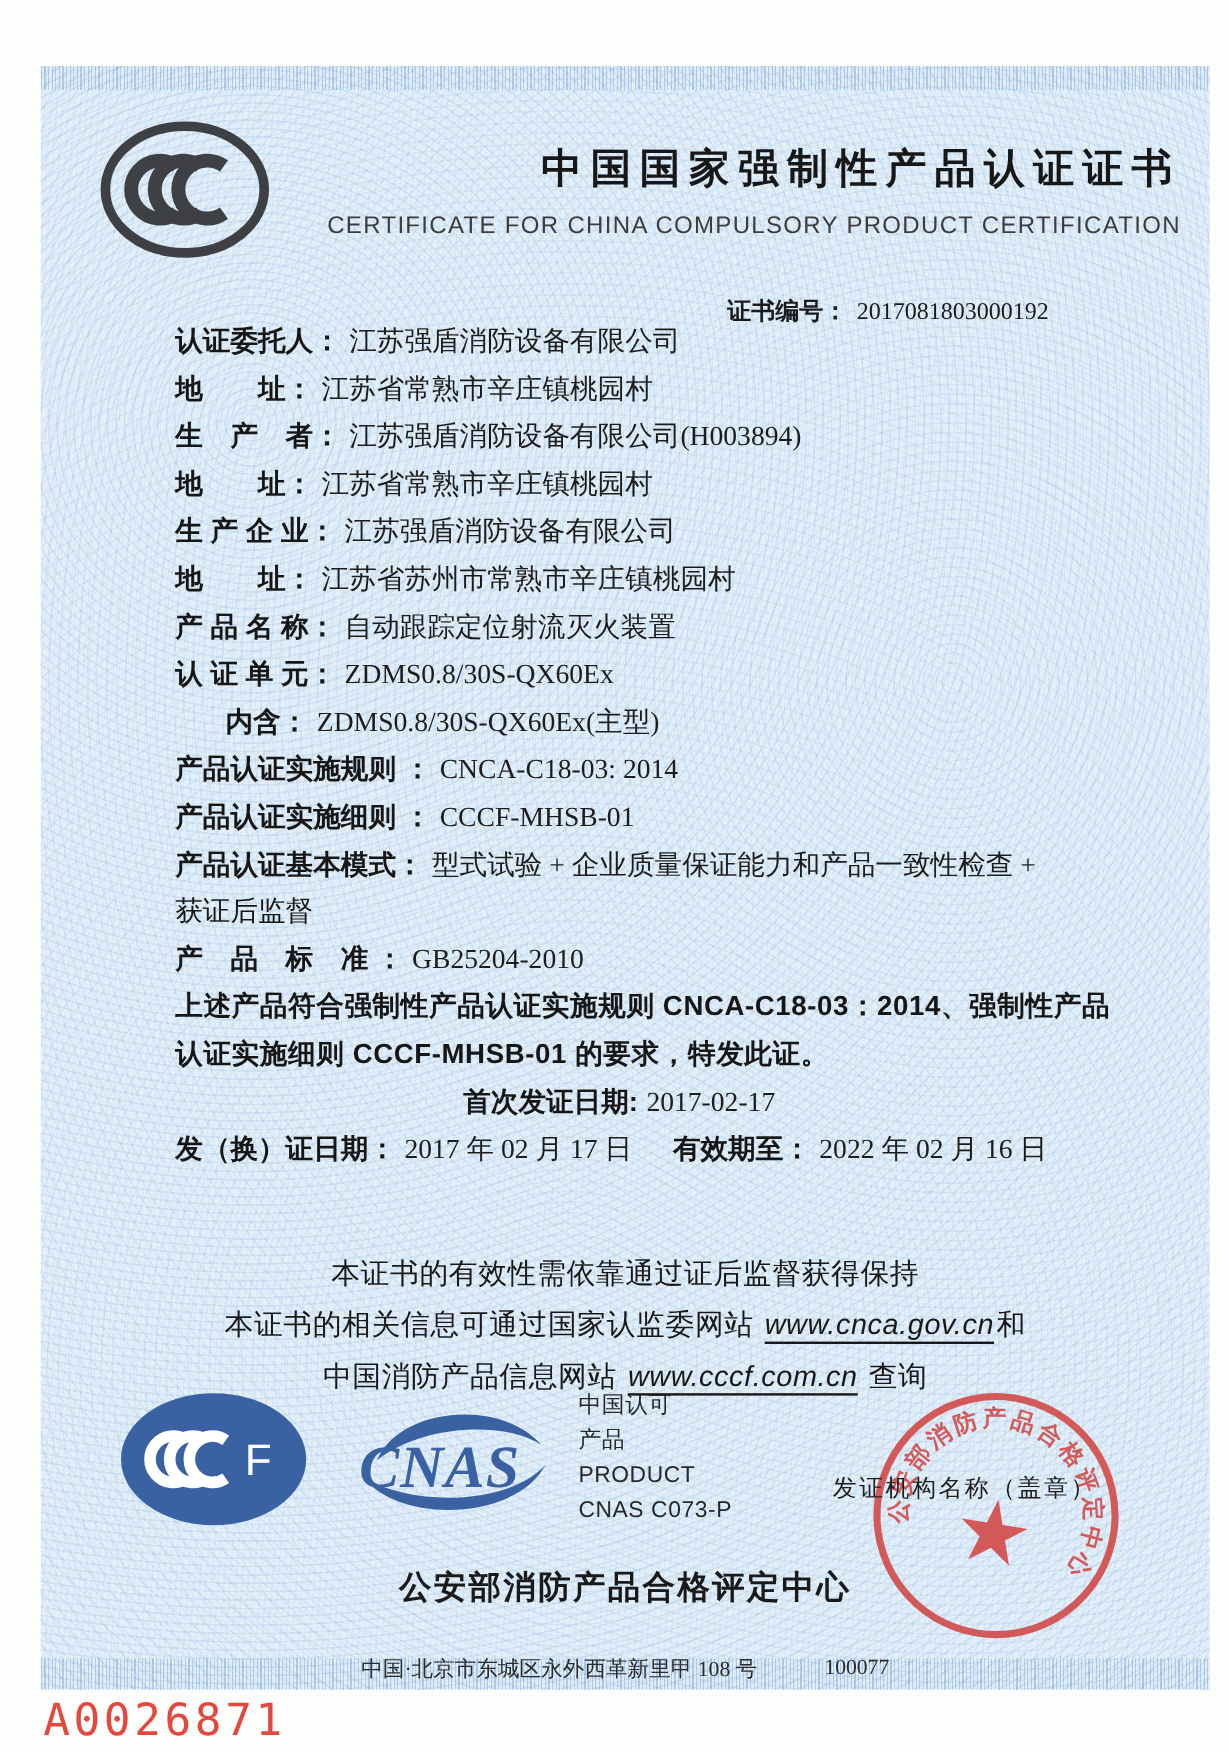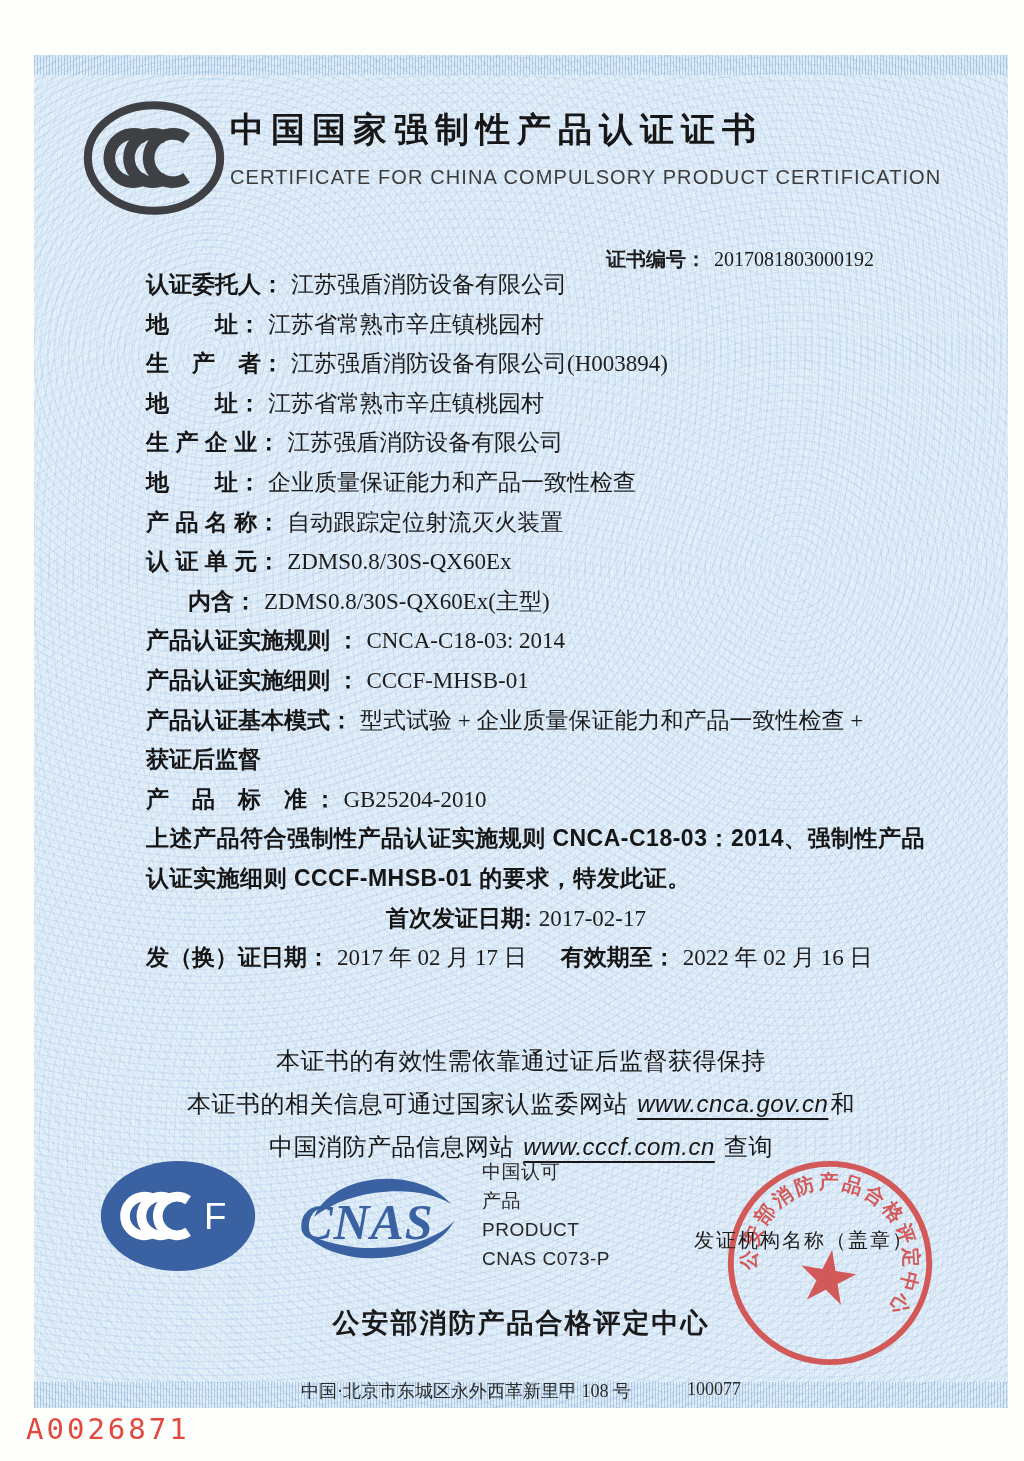--- a/index.html
+++ b/index.html
@@ -17,33 +17,33 @@
       repeating-radial-gradient(circle at 45% 80%, rgba(150,150,210,0.10) 0 1.4px, rgba(255,255,255,0) 1.4px 9px),
       repeating-linear-gradient(94deg, rgba(120,175,225,0.10) 0 1px, rgba(255,255,255,0) 1px 5px);
   }
   .edge-band { position:absolute; left:0; right:0; height:20px;
     background:repeating-linear-gradient(90deg, rgba(70,130,190,0.30) 0 1px, rgba(255,255,255,0) 1px 3px); }
   .edge-top { top:0; }
   .edge-bottom { bottom:0; height:26px; }
 
   
   .ccc-logo { position:absolute; left:44px; top:42px; }
-  .title-block { position:absolute; left:196px; right:24px; top:52px; text-align:left; color:#171717; }
+  .title-block { position:absolute; left:196px; right:24px; top:63px; text-align:right; color:#171717; }
   .title-cn { font-family:"Liberation Serif","DejaVu Serif",serif; font-size:34px; font-weight:700; letter-spacing:7px; white-space:nowrap; }
   .title-en { margin-top:13px; font-size:20px; letter-spacing:1.1px; color:#3c3c3c; white-space:nowrap; }
   .certno { position:absolute; left:572px; top:165px; font-size:20px; color:#1b1b1b; white-space:nowrap;margin-top:26px; }
   .certno .num { font-family:"Liberation Serif","DejaVu Serif",serif; margin-left:8px; }
 
   
   .body-block { position:absolute; left:112px; top:214px; width:800px; }
   .row { height:39.6px; font-size:23px; white-space:nowrap; color:#161616; }
   .lbl { font-weight:700; white-space:pre; }
   .val { font-family:"Liberation Serif","DejaVu Serif",serif; margin-left:7px; color:#1c1c1c; }
   .row.indent { padding-left:42px; }
-  .row.wrapline { font-weight:700; }
+  .row.wrapline { font-weight:400; }
   .row.statement { font-weight:700; letter-spacing:0.5px; }
   .row.first-issue { text-align:center; padding-right:60px; }
   .row.issue { display:flex; gap:34px; }
   .grp { white-space:nowrap; }
 
   
   .notice { position:absolute; left:0; right:0; top:990px; text-align:center; color:#181818; }
   .notice .nline { height:43px; font-size:24px; letter-spacing:0.5px; white-space:nowrap; }
   .url { text-decoration:underline; text-underline-offset:6px; text-decoration-thickness:2px; padding:0 2px;font-style:italic; }
 
@@ -52,21 +52,21 @@
   .cnas-logo { position:absolute; left:258px; top:1106px; }
   .accred { position:absolute; left:448px; top:1102px; font-size:19px; line-height:29px; color:#272727; letter-spacing:0.5px; }
   .stamp-caption { position:absolute; left:660px; top:1172px; font-size:20px; letter-spacing:2px; color:#1d1d1d; z-index:3; white-space:nowrap; }
   .stamp { position:absolute; left:688px; top:1100px; z-index:2; opacity:0.85; transform:rotate(9deg); }
 
   
   .footer-org { position:absolute; left:0; right:0; top:1250px; text-align:center; font-size:27px; font-weight:700; letter-spacing:2px; color:#1a1a1a; }
   .footer-addr { position:absolute; left:0; right:0; top:1324px; display:flex; justify-content:center; gap:56px; font-family:"Liberation Serif","DejaVu Serif",serif; font-size:18px; color:#2a2a2a; }
   .footer-url { position:absolute; left:0; right:0; top:1326px; text-align:center; font-family:"Liberation Serif","DejaVu Serif",serif; font-size:19px; color:#222222; }
 
-  .serial { position:absolute; left:26px; top:1412px; font-family:"DejaVu Sans Mono","Liberation Mono",monospace; font-size:29px; letter-spacing:3px; color:#e2483d; }
+  .serial { position:absolute; left:36px; top:1412px; font-family:"DejaVu Sans Mono","Liberation Mono",monospace; font-size:37px; letter-spacing:3px; color:#e2483d; }
 </style>
 </head>
 <body>
 
 <div class="page">
   <div class="paper">
     <div class="edge-band edge-top"></div>
     <div class="edge-band edge-bottom"></div>
 
     <svg class="ccc-logo" width="152" height="122" viewBox="0 0 170 136">
@@ -86,21 +86,21 @@
     <div class="certno">
       <span class="lbl">证书编号：</span><span class="num">2017081803000192</span>
     </div>
 
     <div class="body-block">
       <div class="row"><span class="lbl">认证委托人：</span><span class="val">江苏强盾消防设备有限公司</span></div>
       <div class="row"><span class="lbl">地　　址：</span><span class="val">江苏省常熟市辛庄镇桃园村</span></div>
       <div class="row"><span class="lbl">生　产　者：</span><span class="val">江苏强盾消防设备有限公司(H003894)</span></div>
       <div class="row"><span class="lbl">地　　址：</span><span class="val">江苏省常熟市辛庄镇桃园村</span></div>
       <div class="row"><span class="lbl">生 产 企 业：</span><span class="val">江苏强盾消防设备有限公司</span></div>
-      <div class="row"><span class="lbl">地　　址：</span><span class="val">企业质量保证能力和产品一致性检查</span></div>
+      <div class="row"><span class="lbl">地　　址：</span><span class="val">江苏省苏州市常熟市辛庄镇桃园村</span></div>
       <div class="row"><span class="lbl">产 品 名 称：</span><span class="val">自动跟踪定位射流灭火装置</span></div>
       <div class="row"><span class="lbl">认 证 单 元：</span><span class="val">ZDMS0.8/30S-QX60Ex</span></div>
       <div class="row indent"><span class="lbl">内含：</span><span class="val">ZDMS0.8/30S-QX60Ex(主型)</span></div>
       <div class="row"><span class="lbl">产品认证实施规则 ：</span><span class="val">CNCA-C18-03: 2014</span></div>
       <div class="row"><span class="lbl">产品认证实施细则 ：</span><span class="val">CCCF-MHSB-01</span></div>
       <div class="row"><span class="lbl">产品认证基本模式：</span><span class="val">型式试验 + 企业质量保证能力和产品一致性检查 +</span></div>
       <div class="row wrapline">获证后监督</div>
       <div class="row"><span class="lbl">产　品　标　准 ：</span><span class="val">GB25204-2010</span></div>
       <div class="row statement">上述产品符合强制性产品认证实施规则 CNCA-C18-03：2014、强制性产品</div>
       <div class="row statement">认证实施细则 CCCF-MHSB-01 的要求，特发此证。</div>

